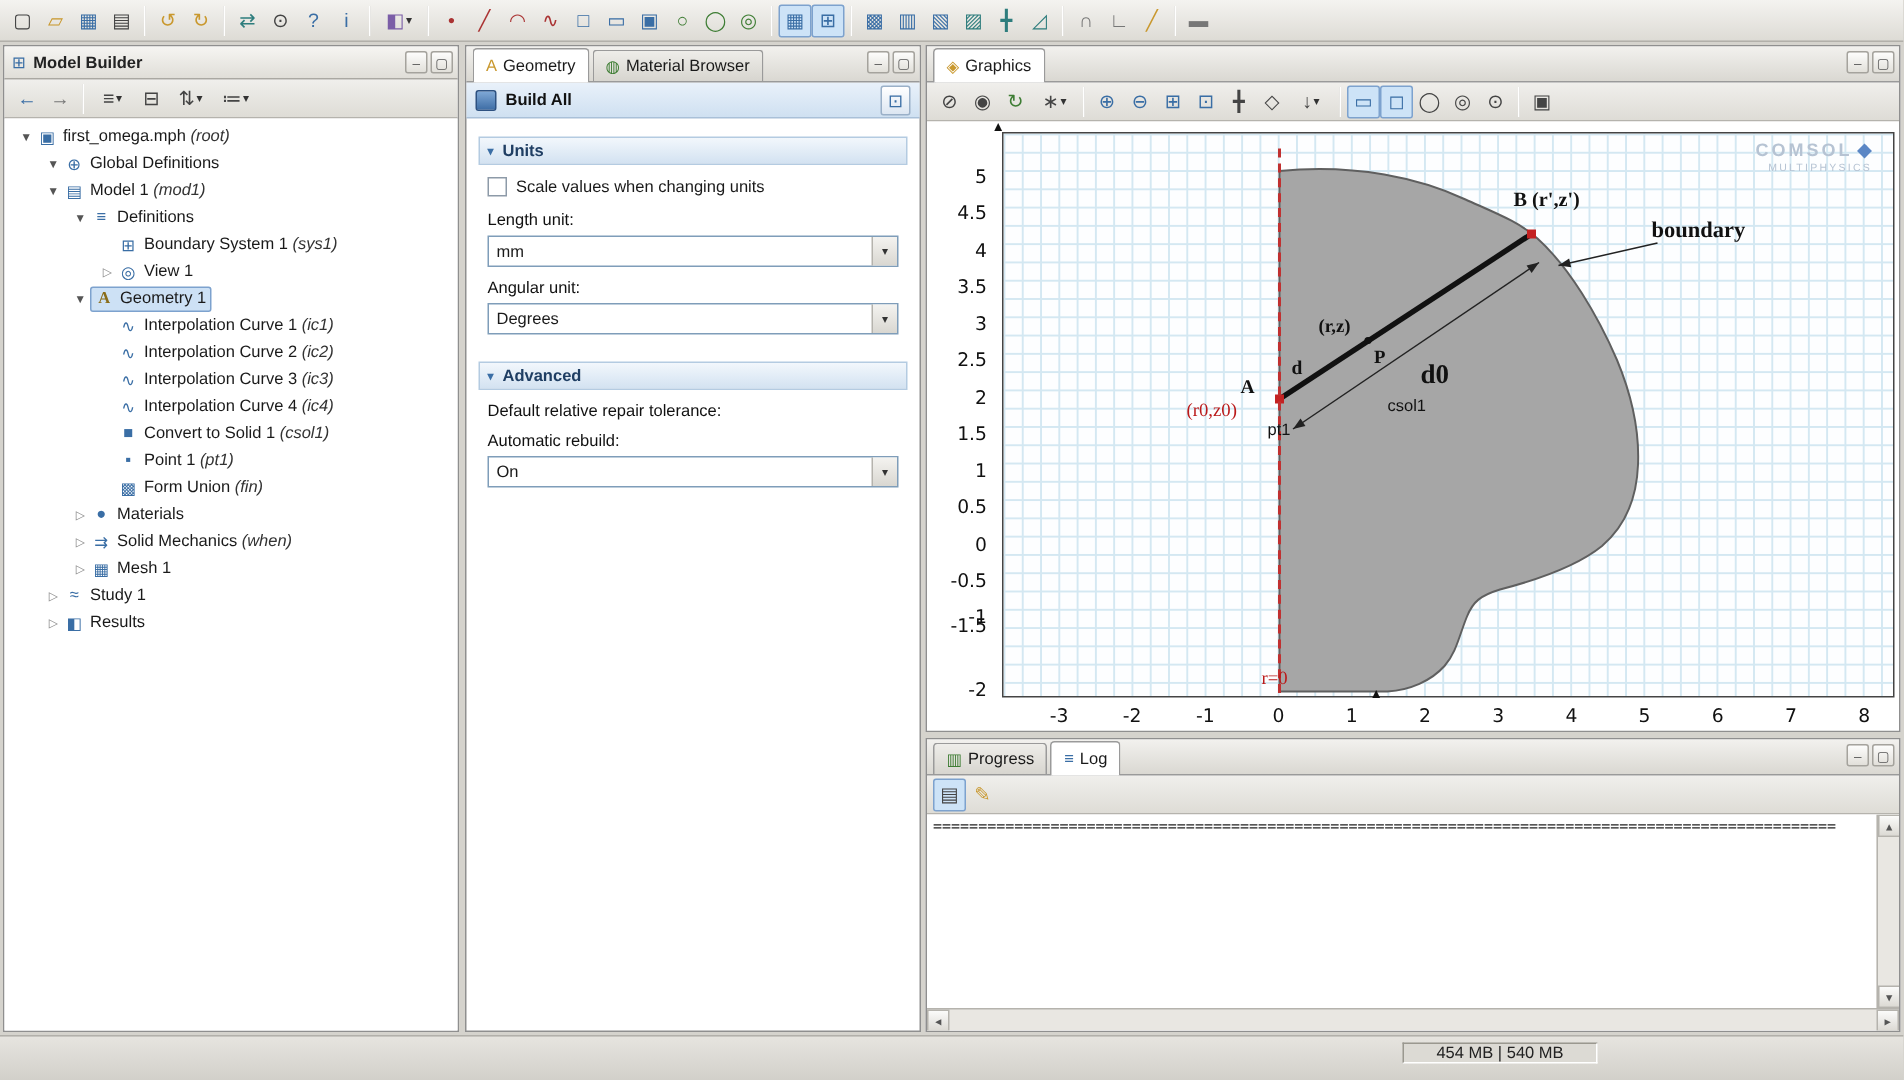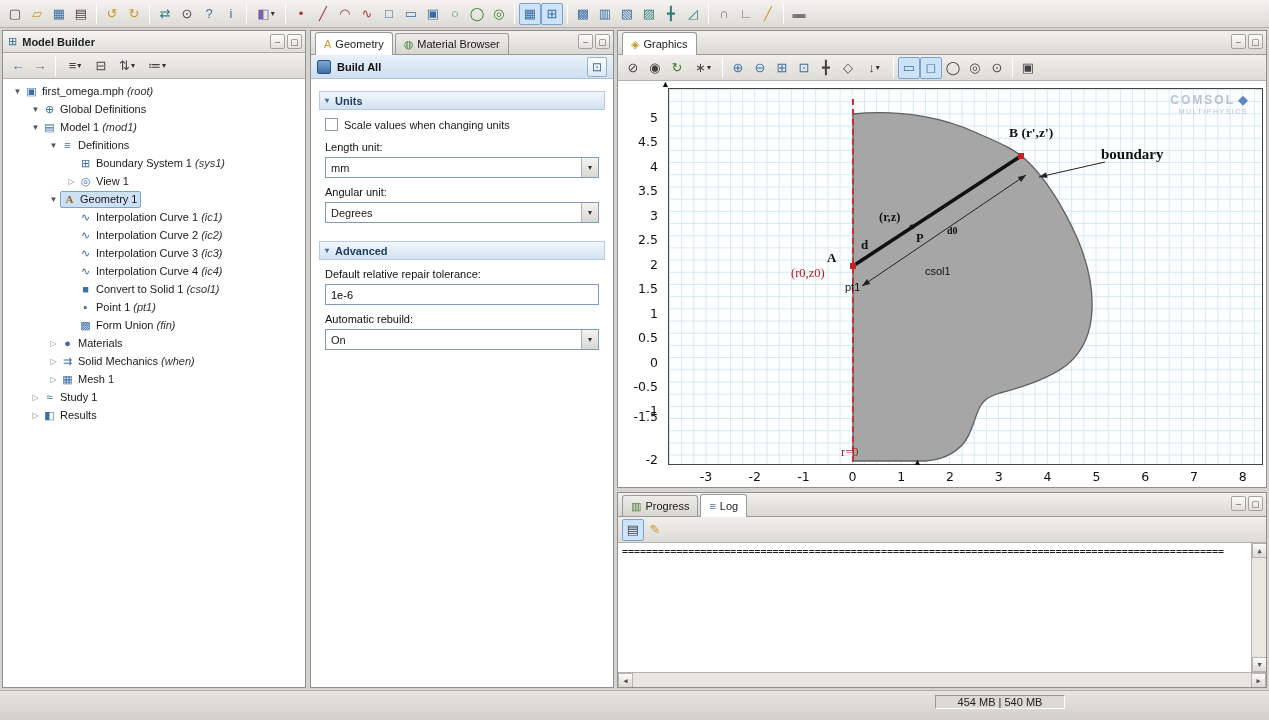--- a/index.html
+++ b/index.html
@@ -365,21 +365,20 @@
     <div class="frm-label">Angular unit:</div>
     <div class="dropdown">
       <span class="dd-value">Degrees</span>
       <span class="dd-btn">▾</span>
     </div>
     <div class="sect-hd" style="margin-top:18px">
       <span class="sect-caret">▾</span>
       <span>Advanced</span>
     </div>
     <div class="frm-label">Default relative repair tolerance:</div>
-    <input class="txt-input" type="text" value="1e-6" style="">
     <div class="frm-label">Automatic rebuild:</div>
     <div class="dropdown">
       <span class="dd-value">On</span>
       <span class="dd-btn">▾</span>
     </div>
   </div>
 </div>
 
 <div class="panel" id="graphics-panel">
   <div class="tabbar">
@@ -480,21 +479,21 @@
       <span class="axis-marker" style="left:244px; top:368px">▲</span>
       <div id="watermark">
         <div><span class="wm1">COMSOL</span><span class="cube">◆</span></div>
         <div class="wm2">MULTIPHYSICS</div>
       </div>
       <span class="plot-label pl-bold" style="left:340px; top:36px; font-size:13.5px">B  (r',z')</span>
       <span class="plot-label pl-bold" style="left:432px; top:57px; font-size:15px">boundary</span>
       <span class="plot-label pl-bold" style="left:210px; top:121px; font-size:12.5px">(r,z)</span>
       <span class="plot-label pl-bold" style="left:247px; top:142px; font-size:12.5px">P</span>
       <span class="plot-label pl-bold" style="left:192px; top:148px; font-size:13px">d</span>
-      <span class="plot-label pl-bold" style="left:278px; top:136px; font-size:10px">d0</span>
+      <span class="plot-label pl-bold" style="left:278px; top:150px; font-size:18px">d0</span>
       <span class="plot-label pl-sans" style="left:256px; top:176px">csol1</span>
       <span class="plot-label pl-bold" style="left:158px; top:161px; font-size:13px">A</span>
       <span class="plot-label pl-red" style="left:122px; top:177px; font-size:12.5px">(r0,z0)</span>
       <span class="plot-label pl-sans" style="left:176px; top:192px">pt1</span>
       <span class="plot-label pl-red" style="left:172px; top:356px; font-size:12.5px">r=0</span>
     </div>
   </div>
 </div>
 
 <div class="panel" id="log-panel">

